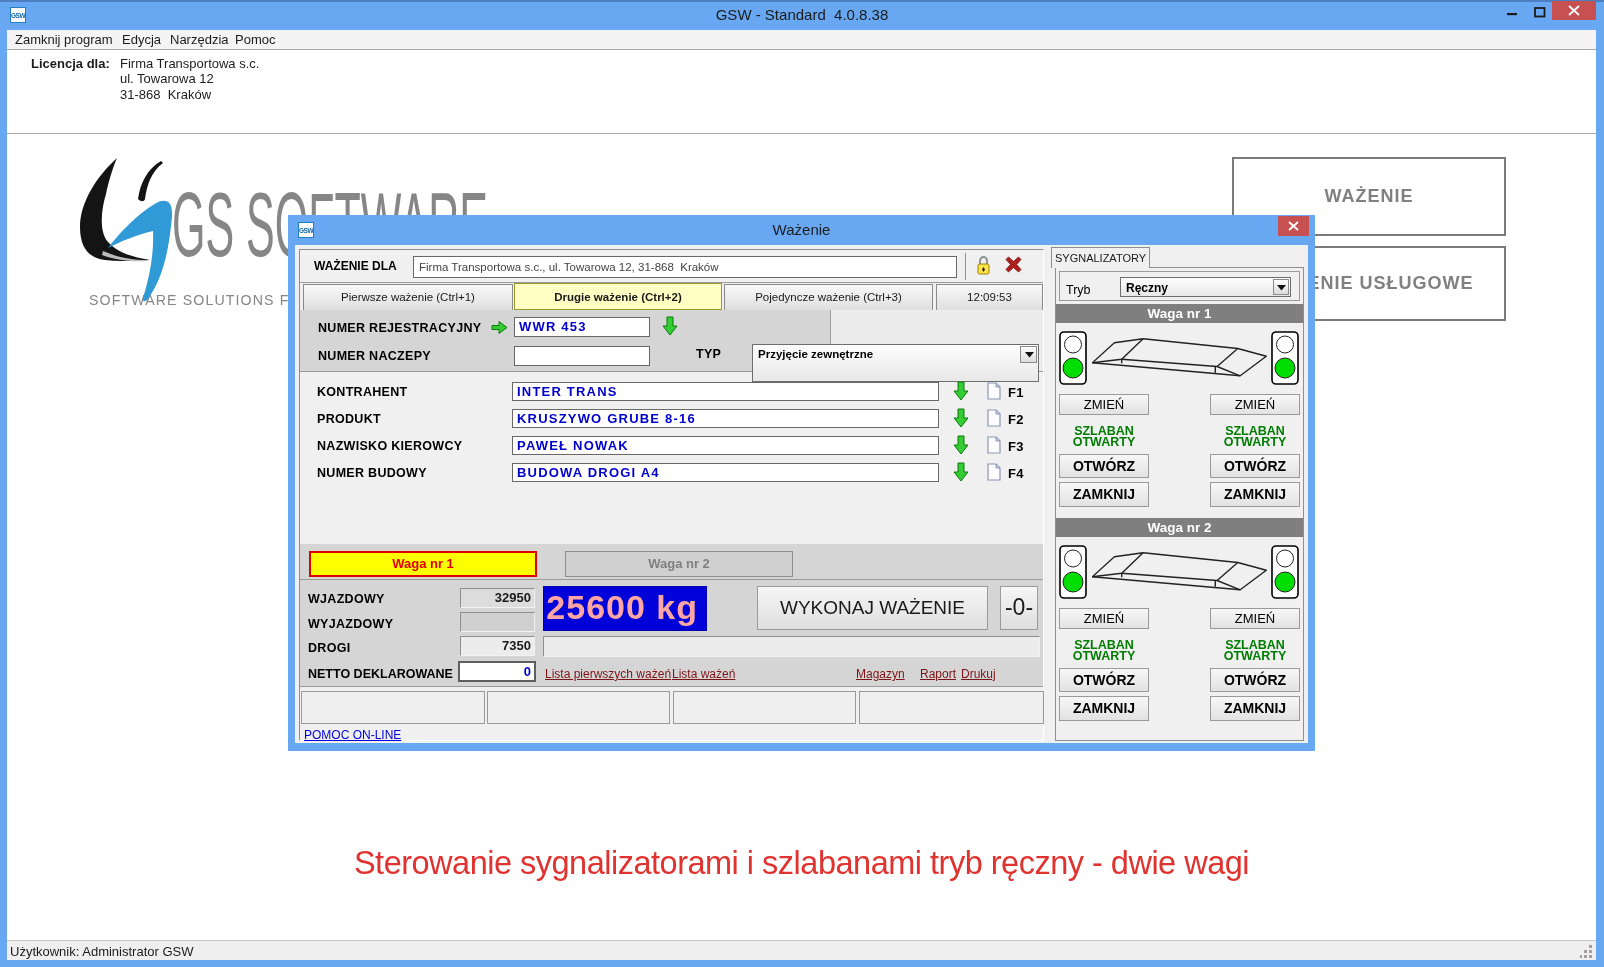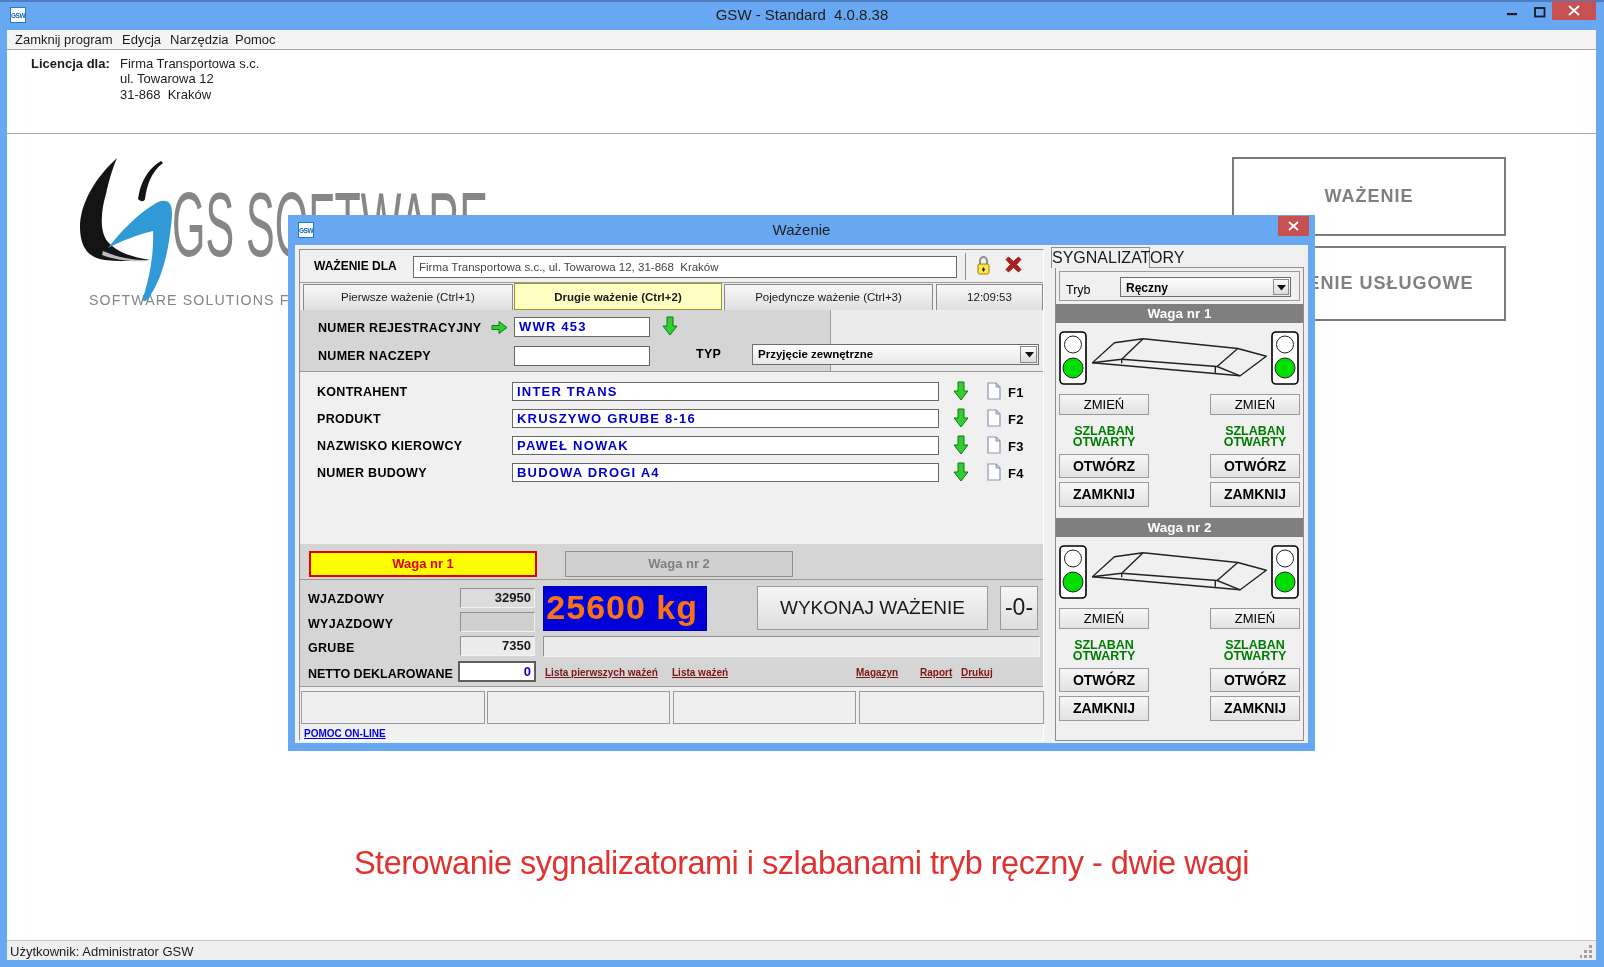--- a/index.html
+++ b/index.html
@@ -29,21 +29,21 @@
   #dlg-client { left:7px; top:30px; width:1013px; height:498px; background:#f0f0f0; }
   
   #lp { left:4px; top:4px; width:745px; height:492px; background:#f0f0f0; border-top:1px solid #8f8f8f; border-left:1px solid #8f8f8f; border-right:1px solid #fff; border-bottom:1px solid #fff;padding-left:11px; }
   .lbl { position:absolute; font-size:12.5px; letter-spacing:0.3px; font-weight:bold; color:#000; white-space:nowrap; }
   .field { position:absolute; background:#fff; border:1px solid #686868; font-size:11.5px; color:#444; }
   .bluval { font-size:13px; font-weight:bold; color:#0000cc; letter-spacing:1.2px; }
   .tabbtn { position:absolute; height:36px; background:linear-gradient(#f8f8f8,#d6d6d6); border:1px solid #8a8a8a; border-bottom:1px solid #707070; font-size:11.5px; text-align:center; color:#1a1a1a; }
   .graysec { position:absolute; background:#d5d5d5; }
   .sunkfld { position:absolute; background:#dcdcdc; border:1px solid; border-color:#8f8f8f #f2f2f2 #f2f2f2 #8f8f8f; font-size:13px; font-weight:bold; color:#1a1a1a; text-align:right; }
   .btn { position:absolute; background:linear-gradient(#f6f6f6,#dedede); border:1px solid #9a9a9a; text-align:center; color:#1a1a1a; }
-  .mlink { position:absolute; font-size:10px; color:#7b1518; text-decoration:underline; white-space:nowrap;font-weight:bold; }
+  .mlink { position:absolute; font-size:12px; color:#7b1518; text-decoration:underline; white-space:nowrap; }
   
   #rp { left:756px; top:1px; width:257px; height:496px; background:#f0f0f0; }
   .hdrbar { position:absolute; left:5px; width:247px; height:19px; background:#7f7f7f; color:#fff; font-weight:bold; font-size:13.5px; text-align:center; line-height:19px; }
   .greenlbl { position:absolute; width:100px; text-align:center; font-size:12.5px; font-weight:bold; color:#007d00; line-height:11px; }
   .rbtn { position:absolute; width:90px; background:linear-gradient(#f7f7f7,#e2e2e2); border:1px solid #9a9a9a; text-align:center; }
 </style>
 </head>
 <body>
 <div id="topline" class="abs"></div>
 <div id="title" class="abs">GSW - Standard&nbsp; 4.0.8.38</div>
@@ -140,21 +140,21 @@
       <svg style="position:absolute;left:191px;top:70px" width="17" height="15" viewBox="0 0 17 15">
         <path d="M1 5.5 L8 5.5 L8 1.5 L16 7.5 L8 13.5 L8 9.5 L1 9.5 Z" fill="#33cc33" stroke="#0d7a0d" stroke-width="1"></path>
       </svg>
       <div class="field bluval" style="left:214px;top:67px;width:136px;height:20px;line-height:18px;padding-left:4px">WWR 453</div>
       <svg style="position:absolute;left:362px;top:66px" width="16" height="20" viewBox="0 0 16 20">
         <path d="M5 1 L11 1 L11 10 L15 10 L8 19 L1 10 L5 10 Z" fill="#33cc33" stroke="#0d7a0d" stroke-width="1"></path>
       </svg>
       <div class="lbl" style="left:18px;top:99px">NUMER NACZEPY</div>
       <div class="field" style="left:214px;top:96px;width:136px;height:20px"></div>
       <div class="lbl" style="left:396px;top:97px">TYP</div>
-      <div class="field" style="left:452px;top:94px;width:287px;height:21px;border:1px solid #6e6e6e;background:linear-gradient(#fdfdfd,#e8e8e8)">
+      <div class="field" style="left:452px;top:94px;width:287px;height:38px;border:1px solid #6e6e6e;background:linear-gradient(#fdfdfd,#e8e8e8)">
         <span style="position:absolute;left:5px;top:3px;font-size:11.5px;font-weight:bold;color:#000">Przyjęcie zewnętrzne</span>
         <span style="position:absolute;right:1px;top:1px;width:17px;height:17px;background:linear-gradient(#fdfdfd,#dcdcdc);border:1px solid #8a8a8a"></span>
         <svg style="position:absolute;right:4px;top:7px" width="9" height="6" viewBox="0 0 9 6">
             <path d="M0 0 L9 0 L4.5 5.5 Z" fill="#111"></path>
           </svg>
       </div>
 
       <div class="lbl" style="left:17px;top:135px">KONTRAHENT</div>
       <div class="lbl" style="left:17px;top:162px">PRODUKT</div>
       <div class="lbl" style="left:17px;top:189px">NAZWISKO KIEROWCY</div>
@@ -196,45 +196,45 @@
       <div class="lbl" style="left:708px;top:189px;font-size:13px">F3</div>
       <div class="lbl" style="left:708px;top:216px;font-size:13px">F4</div>
 
       <div class="graysec" style="left:0;top:294px;width:743px;height:35px"></div>
       <div style="position:absolute;left:9px;top:301px;width:228px;height:26px;background:#ffff00;border:2px solid #e00000;color:#e00000;font-weight:bold;font-size:13px;text-align:center;line-height:22px">Waga nr 1</div>
       <div style="position:absolute;left:265px;top:301px;width:228px;height:26px;background:#d0d0d0;border:1px solid #8f8f8f;color:#808080;font-weight:bold;font-size:13px;text-align:center;line-height:24px">Waga nr 2</div>
 
       <div class="graysec" style="left:0;top:329px;width:743px;height:108px;border-top:1px solid #9a9a9a;border-bottom:1px solid #9a9a9a"></div>
       <div class="lbl" style="left:8px;top:342px">WJAZDOWY</div>
       <div class="lbl" style="left:8px;top:367px">WYJAZDOWY</div>
-      <div class="lbl" style="left:8px;top:391px">GRUBE</div>
+      <div class="lbl" style="left:8px;top:391px">DROGI</div>
       <div class="lbl" style="left:8px;top:417px;letter-spacing:0">NETTO DEKLAROWANE</div>
       <div class="sunkfld" style="left:160px;top:338px;width:75px;height:20px;line-height:18px;padding-right:3px">32950</div>
       <div class="sunkfld" style="left:160px;top:362px;width:75px;height:20px;background:#d0d0d0"></div>
       <div class="sunkfld" style="left:160px;top:386px;width:75px;height:20px;background:#ececec;line-height:18px;padding-right:3px">7350</div>
       <div class="sunkfld" style="left:158px;top:411px;width:78px;height:21px;background:#fff;border:2px solid #5f5f5f;color:#0000cc;line-height:17px;padding-right:3px">0</div>
-      <div style="position:absolute;left:243px;top:336px;width:164px;height:45px;background:#0000d8;border:1px solid #0000b0;color:#f97316;font-weight:bold;font-size:34px;letter-spacing:1px;text-align:right;padding-right:8px;line-height:41px">25600 kg</div>
+      <div style="position:absolute;left:243px;top:336px;width:164px;height:45px;background:#0000d8;border:1px solid #0000b0;color:#fca5a5;font-weight:bold;font-size:34px;letter-spacing:1px;text-align:right;padding-right:8px;line-height:41px">25600 kg</div>
       <div class="btn" style="left:457px;top:336px;width:231px;height:44px;font-size:19px;line-height:42px">WYKONAJ WAŻENIE</div>
       <div class="btn" style="left:700px;top:336px;width:38px;height:44px;font-size:23px;line-height:40px">-0-</div>
       <div class="sunkfld" style="left:243px;top:386px;width:497px;height:21px;background:#ececec"></div>
       <div class="mlink" style="left:245px;top:417px">Lista pierwszych ważeń</div>
       <div class="mlink" style="left:372px;top:417px">Lista ważeń</div>
       <div class="mlink" style="left:556px;top:417px">Magazyn</div>
       <div class="mlink" style="left:620px;top:417px">Raport</div>
       <div class="mlink" style="left:661px;top:417px">Drukuj</div>
 
       <div style="position:absolute;left:1px;top:441px;width:184px;height:33px;background:#efefef;border:1px solid #9a9a9a"></div>
       <div style="position:absolute;left:187px;top:441px;width:183px;height:33px;background:#efefef;border:1px solid #9a9a9a"></div>
       <div style="position:absolute;left:373px;top:441px;width:183px;height:33px;background:#efefef;border:1px solid #9a9a9a"></div>
       <div style="position:absolute;left:559px;top:441px;width:185px;height:33px;background:#efefef;border:1px solid #9a9a9a"></div>
       <div class="mlink" style="left:4px;top:478px;color:#0000e0">POMOC ON-LINE</div>
     </div>
     <div id="rp" class="abs">
       <div style="position:absolute;left:4px;top:21px;width:249px;height:474px;border:1px solid #8f8f8f;background:#f0f0f0"></div>
-      <div style="position:absolute;left:0;top:1px;width:99px;height:21px;border:1px solid #8f8f8f;border-bottom:none;background:#f0f0f0;font-size:16px;text-align:center;line-height:20px;color:#1a1a1a">SYGNALIZATORY</div>
+      <div style="position:absolute;left:0;top:1px;width:99px;height:21px;border:1px solid #8f8f8f;border-bottom:none;background:#f0f0f0;font-size:11px;text-align:center;line-height:20px;color:#1a1a1a">SYGNALIZATORY</div>
       <div style="position:absolute;left:8px;top:25px;width:241px;height:30px;border:1px solid #9a9a9a"></div>
       <div style="position:absolute;left:15px;top:37px;font-size:12.5px">Tryb</div>
       <div style="position:absolute;left:69px;top:31px;width:171px;height:20px;border:1px solid #6e6e6e;background:linear-gradient(#fdfdfd,#e8e8e8)">
         <span style="position:absolute;left:5px;top:2.5px;font-size:12px;font-weight:bold">Ręczny</span>
         <span style="position:absolute;right:1px;top:1px;width:16px;height:16px;background:linear-gradient(#fdfdfd,#dcdcdc);border:1px solid #8a8a8a"></span>
         <svg style="position:absolute;right:4px;top:7px" width="9" height="6" viewBox="0 0 9 6">
             <path d="M0 0 L9 0 L4.5 5.5 Z" fill="#111"></path>
           </svg>
       </div>
       <div class="hdrbar" style="top:58px">Waga nr 1</div>

